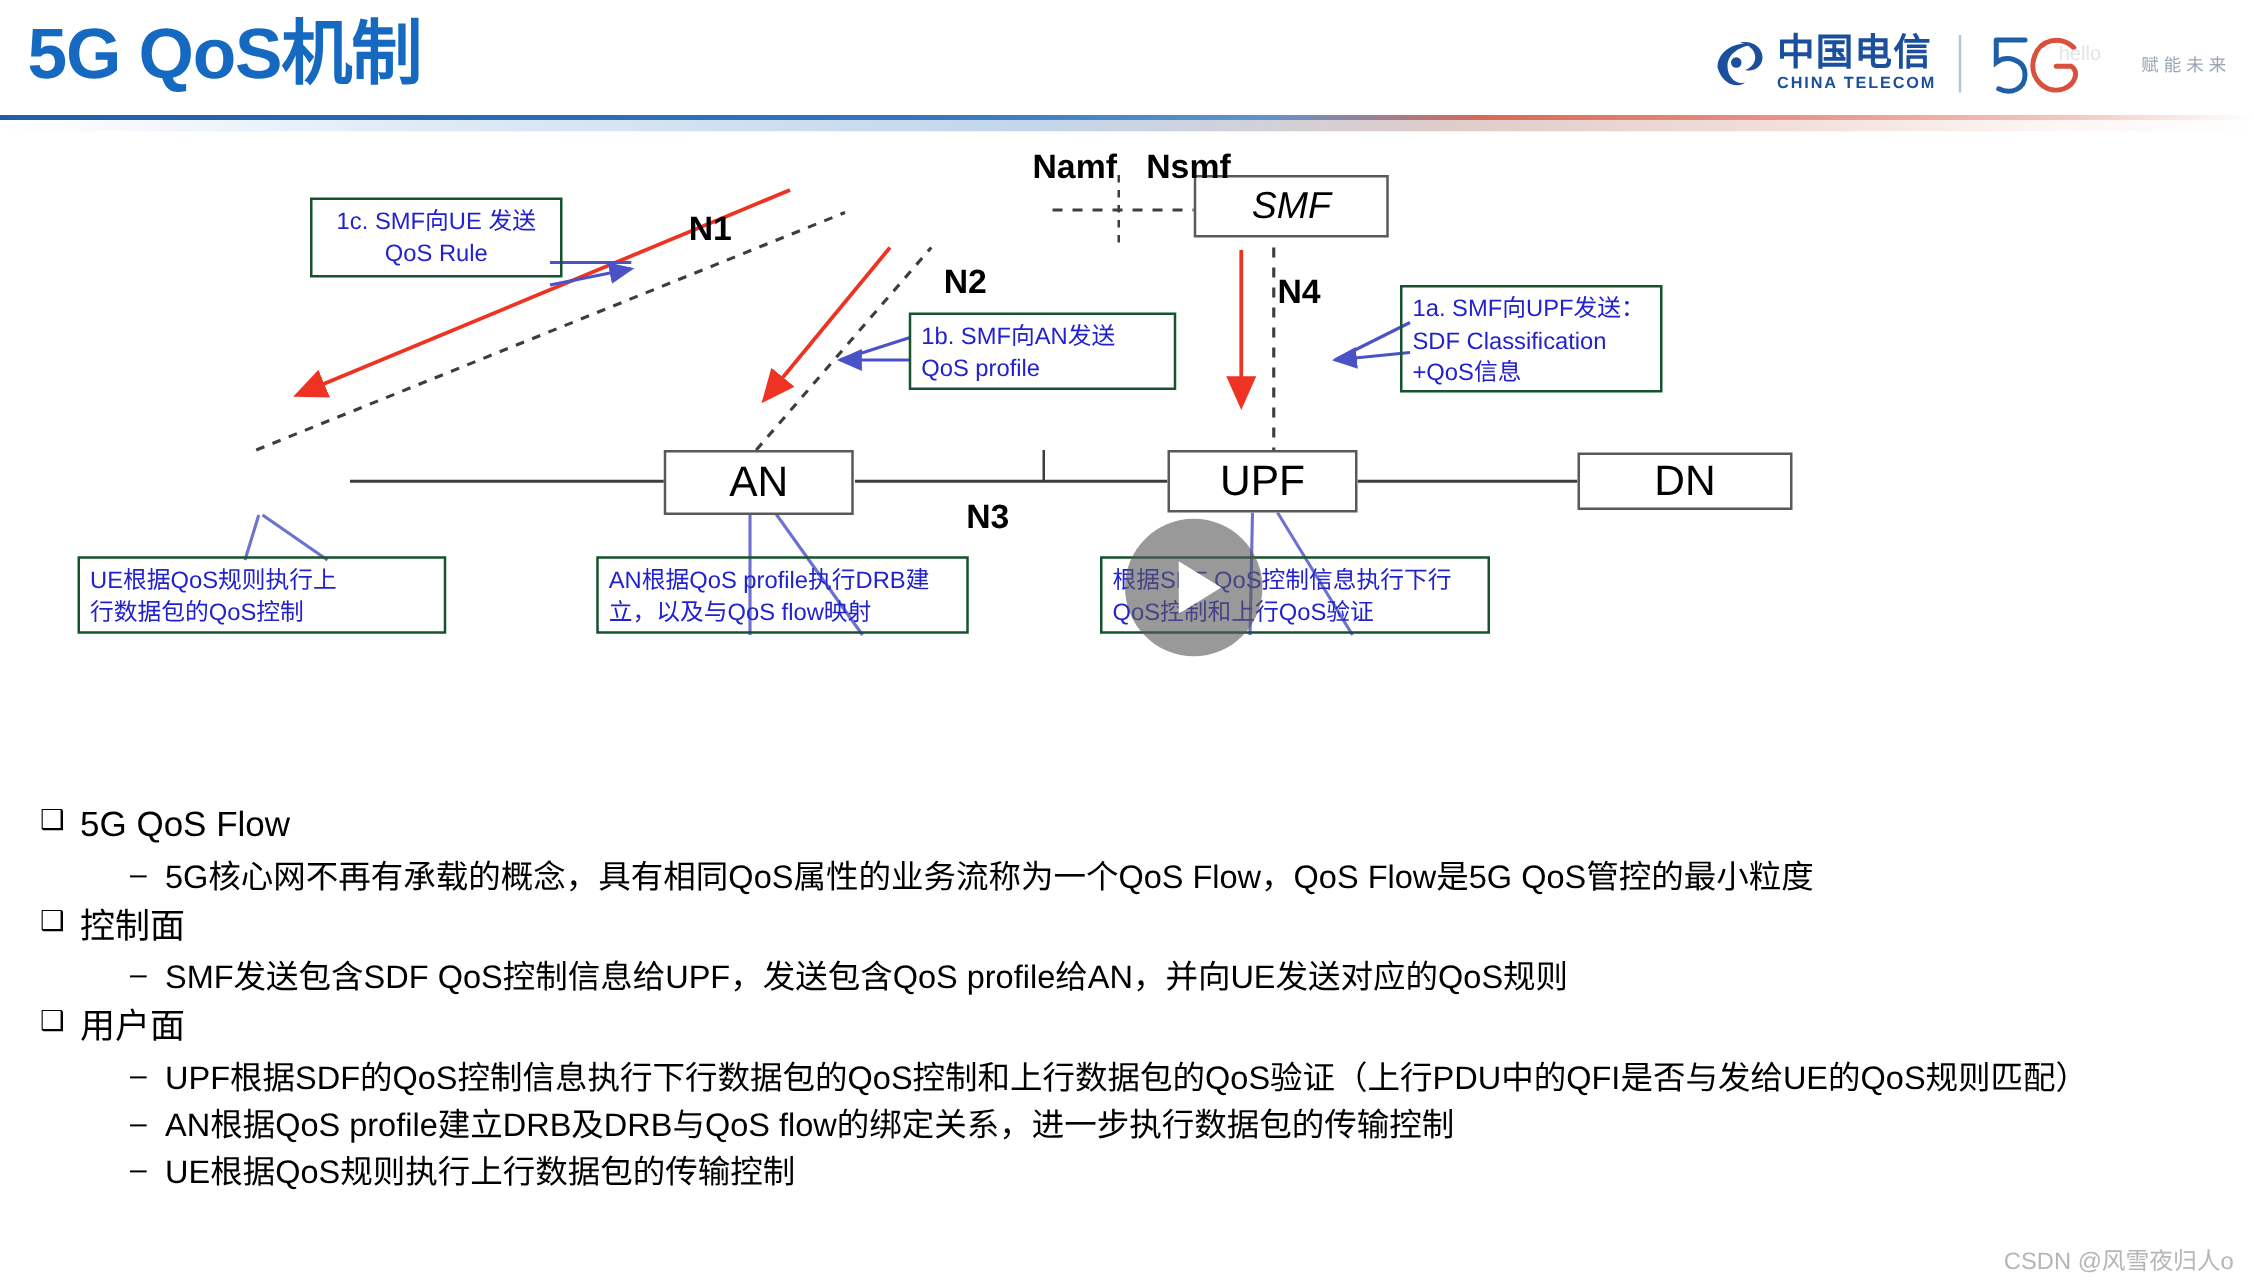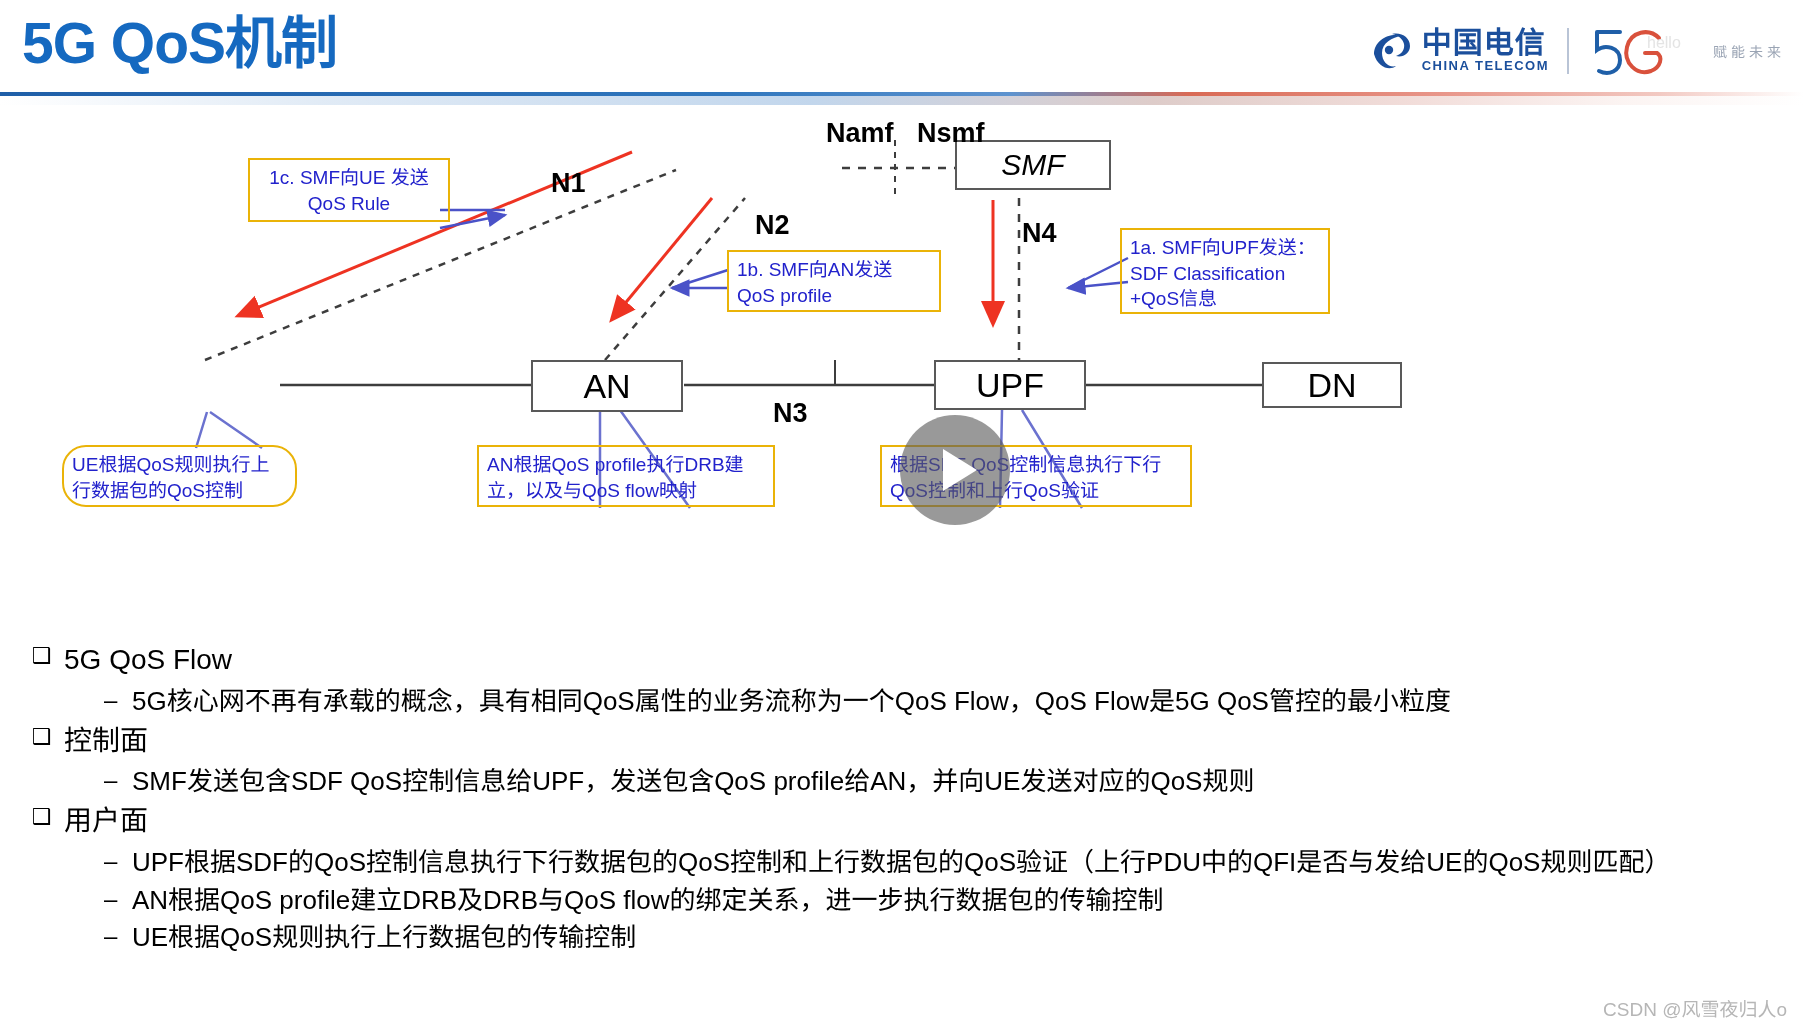--- a/index.html
+++ b/index.html
@@ -130,21 +130,21 @@
   .iflabel {
     position: absolute;
     font-size: 27px;
     font-weight: bold;
     color: #000;
     white-space: nowrap;
   }
 
   .callout {
     position: absolute;
-    border: 2px solid #eab308;
+    border: 2px solid #14532d;
     background: rgba(255,255,255,0.0);
     color: #2222cc;
     font-size: 19px;
     line-height: 1.35;
     padding: 5px 8px;
     box-sizing: border-box;
     white-space: pre-line;
   }
   .callout.center { text-align: center; }
 
@@ -289,38 +289,38 @@
       <path d="M728 160 L672 178 M728 178 L672 178" stroke="#4a52c8" stroke-width="2.5" fill="none" marker-end="url(#bluearrow)"></path>
       <path d="M1128 148 L1068 178 M1128 172 L1068 178" stroke="#4a52c8" stroke-width="2.5" fill="none" marker-end="url(#bluearrow)"></path>
 
       <path d="M196 338 L207 302 M262 338 L210 302" stroke="#6b72cf" stroke-width="2.5" fill="none"></path>
       <path d="M600 398 L600 300 M690 398 L620 300" stroke="#6b72cf" stroke-width="2.5" fill="none"></path>
       <path d="M1000 398 L1002 300 M1082 398 L1022 300" stroke="#6b72cf" stroke-width="2.5" fill="none"></path>
     </svg>
 
     <div class="node-box" style="left:531px; top:250px; width:152px; height:52px;">AN</div>
     <div class="node-box" style="left:934px; top:250px; width:152px; height:50px;">UPF</div>
-    <div class="node-box" style="left:1262px; top:252px; width:140px; height:46px;">DN</div>
+    <div class="node-box" style="left:1262px; top:252px; width:172px; height:46px;">DN</div>
     <div class="node-box small" style="left:955px; top:30px; width:156px; height:50px;font-style:italic;">SMF</div>
 
     <div class="iflabel" style="left:551px; top:58px;">N1</div>
     <div class="iflabel" style="left:755px; top:100px;">N2</div>
     <div class="iflabel" style="left:773px; top:288px;">N3</div>
     <div class="iflabel" style="left:1022px; top:108px;">N4</div>
     <div class="iflabel" style="left:826px; top:8px;">Namf</div>
     <div class="iflabel" style="left:917px; top:8px;">Nsmf</div>
 
     <div class="callout center" style="left:248px; top:48px; width:202px; height:64px;">1c. SMF向UE 发送
 QoS Rule</div>
     <div class="callout" style="left:727px; top:140px; width:214px; height:62px;">1b. SMF向AN发送
 QoS profile</div>
     <div class="callout" style="left:1120px; top:118px; width:210px; height:86px;">1a. SMF向UPF发送：
 SDF Classification
 +QoS信息</div>
-    <div class="callout" style="left:62px; top:335px; width:235px; height:62px;border-radius:24px;">UE根据QoS规则执行上
+    <div class="callout" style="left:62px; top:335px; width:295px; height:62px;">UE根据QoS规则执行上
 行数据包的QoS控制</div>
     <div class="callout" style="left:477px; top:335px; width:298px; height:62px;">AN根据QoS profile执行DRB建
 立，以及与QoS flow映射</div>
     <div class="callout" style="left:880px; top:335px; width:312px; height:62px;">根据SDF QoS控制信息执行下行
 QoS控制和上行QoS验证</div>
   </div>
 
   <div id="play-overlay">
     <span class="tri"></span>
   </div>

